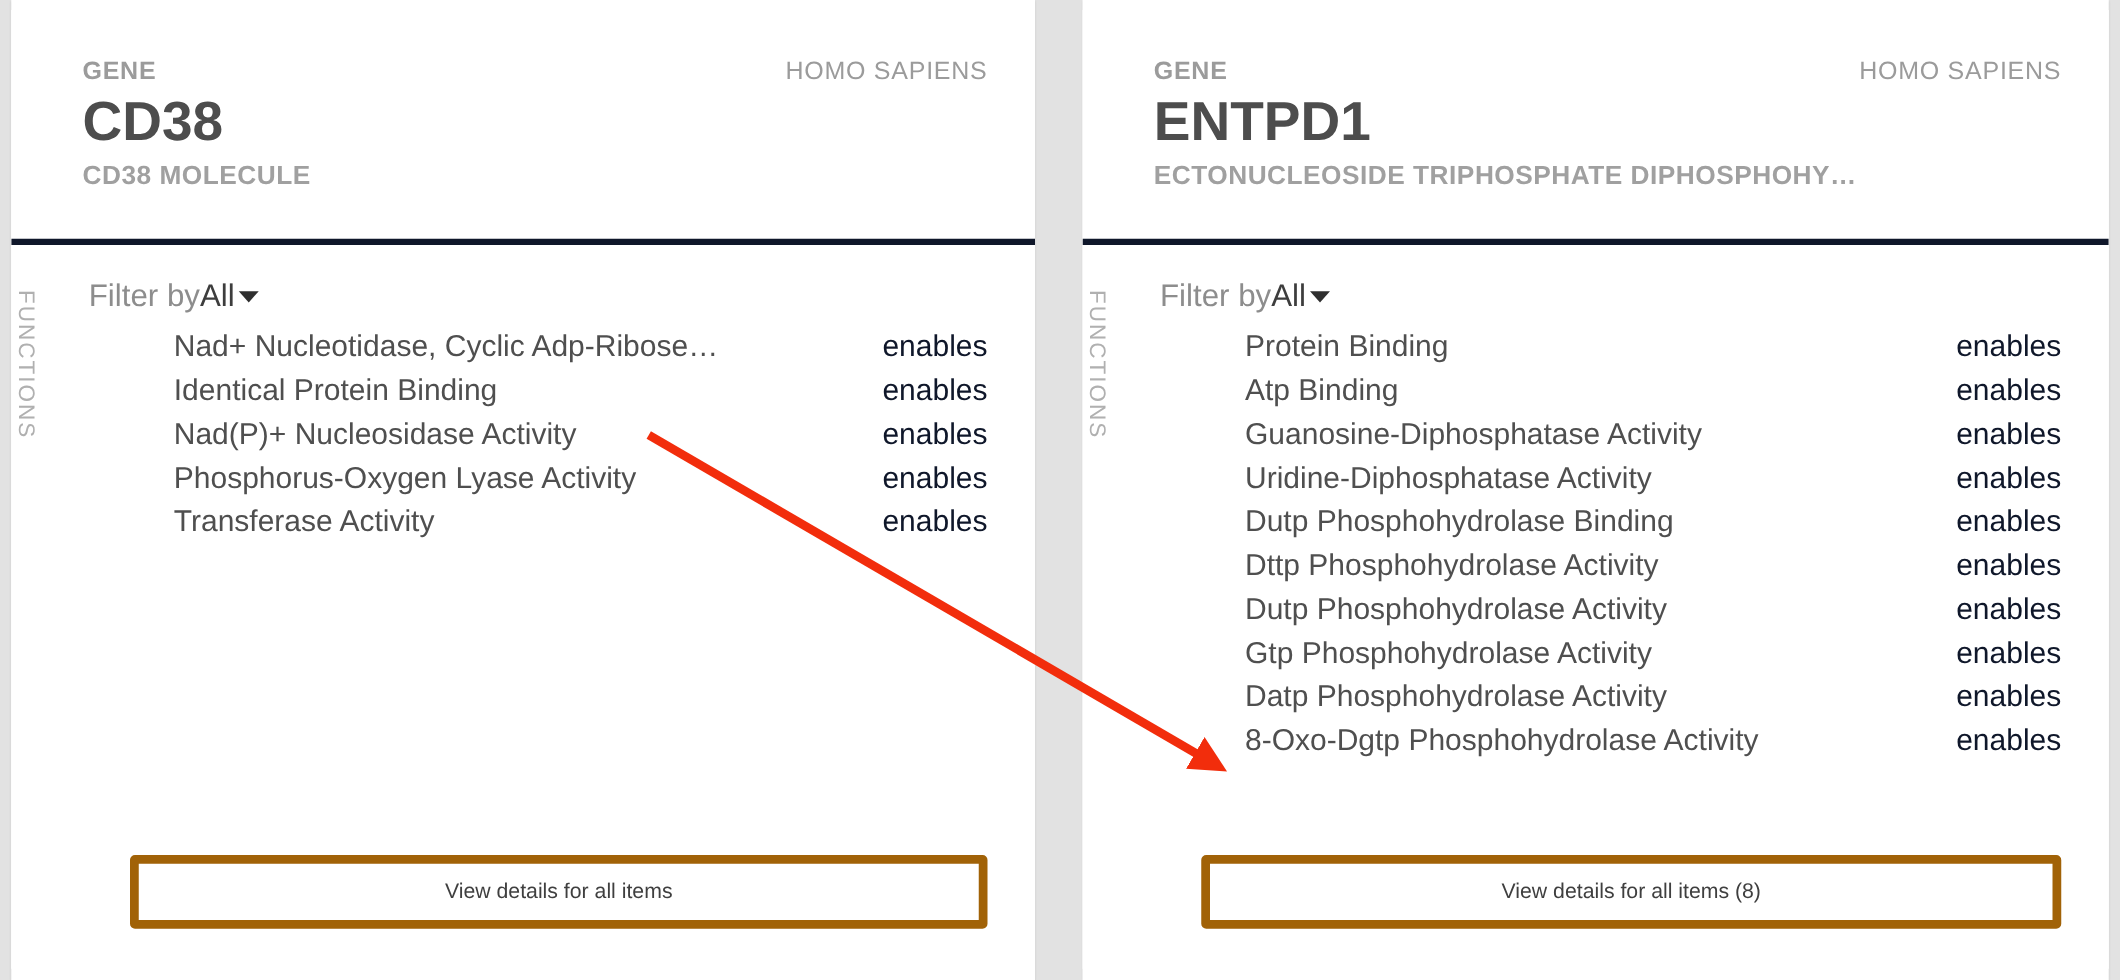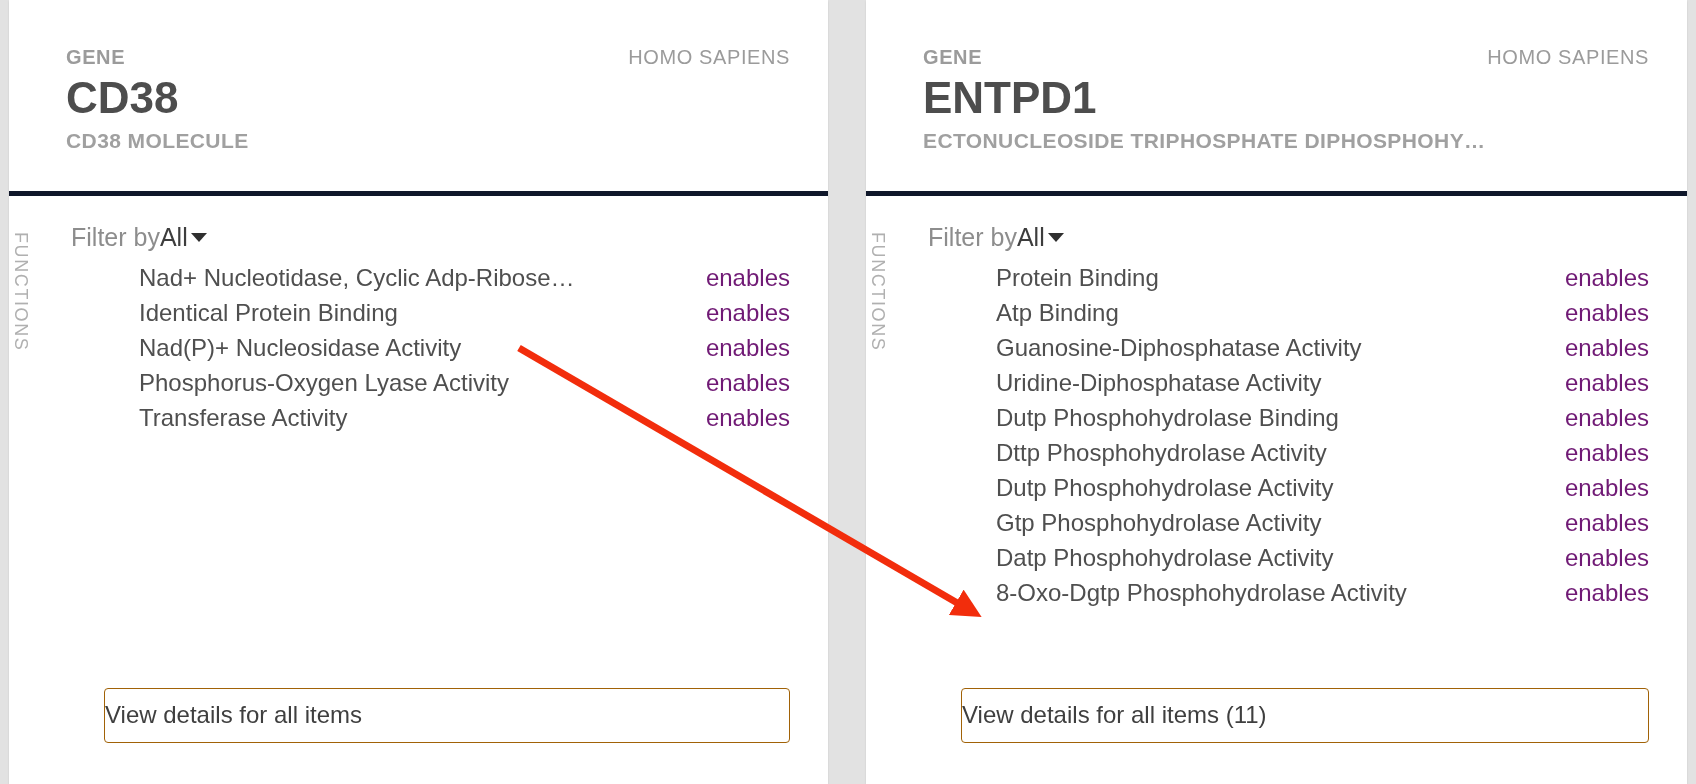--- a/index.html
+++ b/index.html
@@ -190,45 +190,45 @@
     font-size: 24px;
     color: #4f4f4f;
     white-space: nowrap;
     overflow: hidden;
     text-overflow: ellipsis;
     padding-right: 20px;
   }
 
   .item-rel {
     font-size: 24px;
-    color: #701a75;
+    color: #0f172a;
     white-space: nowrap;
     flex: 0 0 auto;
     text-align: left;
   }
 
   .footer {
     flex: 0 0 auto;
     padding-left: 33px;
     padding-bottom: 32px;
     box-sizing: border-box;
   }
 
   .details-btn {
     display: block;
     width: 100%;
     box-sizing: border-box;
     background: #ffffff;
-    border: 1px solid #a16207;
+    border: 7px solid #a16207;
     border-radius: 4px;
     padding: 12px 0 13px 0;
     font-family: "Liberation Sans", sans-serif;
-    font-size: 24px;
+    font-size: 17px;
     color: #3f3f3f;
-    text-align: left;
+    text-align: center;
     cursor: pointer;
   }
 
   
   .annotation {
     position: absolute;
     left: 0; top: 0;
     width: 1696px;
     height: 784px;
     pointer-events: none;
@@ -367,21 +367,21 @@
                 <span class="item-label">Datp Phosphohydrolase Activity</span>
                 <span class="item-rel">enables</span>
               </div>
               <div class="list-item">
                 <span class="item-label">8-Oxo-Dgtp Phosphohydrolase Activity</span>
                 <span class="item-rel">enables</span>
               </div>
             </div>
 
             <div class="footer">
-              <button class="details-btn">View details for all items (11)</button>
+              <button class="details-btn">View details for all items (8)</button>
             </div>
 
           </div>
         </div>
 
       </div>
     </div>
 
     <div class="gutter-right"></div>
   </div>

